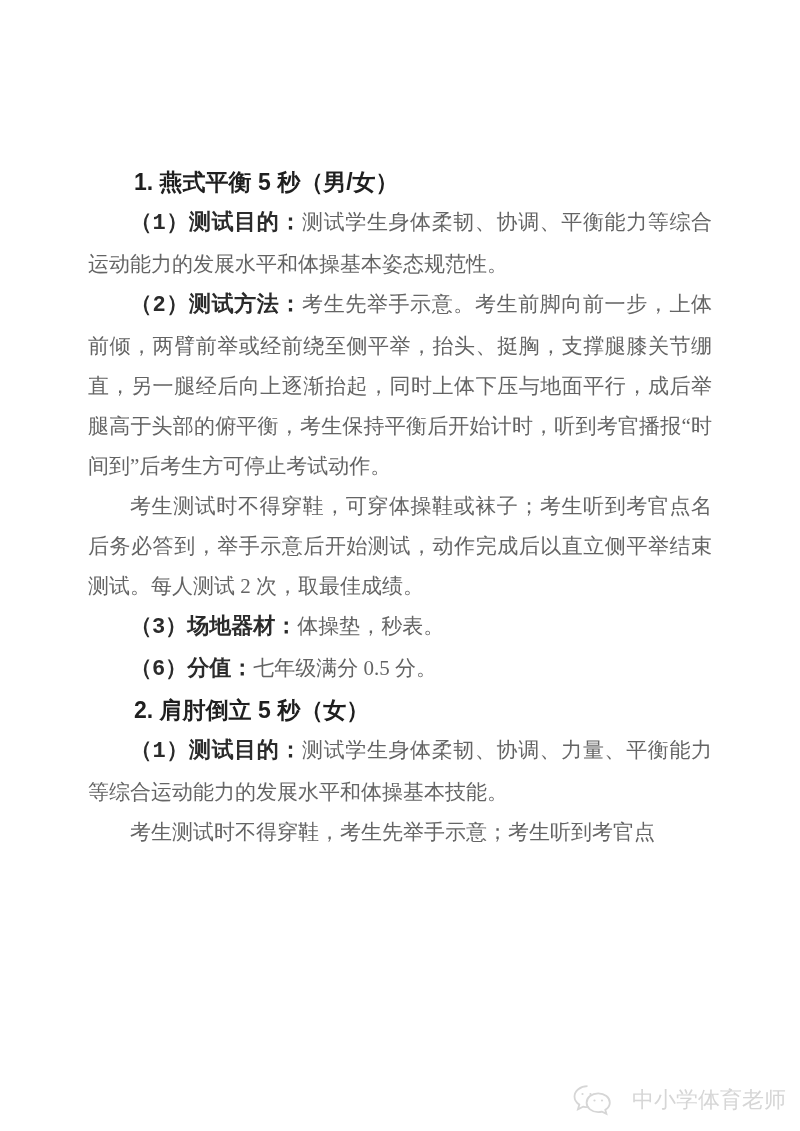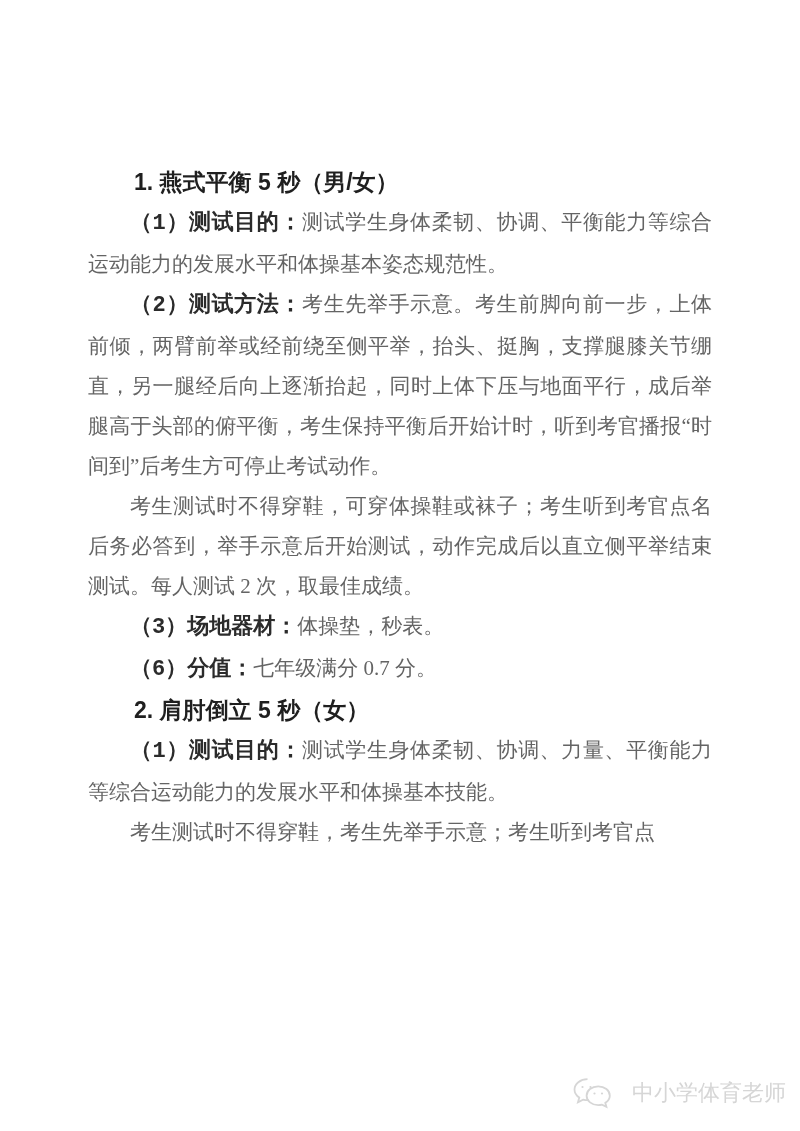--- a/index.html
+++ b/index.html
@@ -42,21 +42,21 @@
     font-family: Liberation Mono, monospace;
     font-weight: 700;
     font-size: 22px;
     color: #2b2b2b;
   }
   .doc-para .body-text {
     color: #646464;
   }
   .watermark {
     position: absolute;
-    right: 14px; bottom: 22px;
+    right: 14px; bottom: 15px;
     display: flex;
     align-items: center;
     gap: 20px;
     color: #d6d6d6;
     font-family: "Liberation Sans", sans-serif;
     font-size: 22px;
     user-select: none;
   }
   .watermark svg { display: block; }
 </style>
@@ -69,21 +69,21 @@
     <div class="doc-heading">1. 燕式平衡 5 秒（男/女）</div>
 
     <p class="doc-para"><span class="lead">（1）测试目的：</span><span class="body-text">测试学生身体柔韧、协调、平衡能力等综合运动能力的发展水平和体操基本姿态规范性。</span></p>
 
     <p class="doc-para"><span class="lead">（2）测试方法：</span><span class="body-text">考生先举手示意。考生前脚向前一步，上体前倾，两臂前举或经前绕至侧平举，抬头、挺胸，支撑腿膝关节绷直，另一腿经后向上逐渐抬起，同时上体下压与地面平行，成后举腿高于头部的俯平衡，考生保持平衡后开始计时，听到考官播报“时间到”后考生方可停止考试动作。</span></p>
 
     <p class="doc-para"><span class="body-text">考生测试时不得穿鞋，可穿体操鞋或袜子；考生听到考官点名后务必答到，举手示意后开始测试，动作完成后以直立侧平举结束测试。每人测试 2 次，取最佳成绩。</span></p>
 
     <p class="doc-para"><span class="lead">（3）场地器材：</span><span class="body-text">体操垫，秒表。</span></p>
 
-    <p class="doc-para"><span class="lead">（6）分值：</span><span class="body-text">七年级满分 0.7 分。</span></p>
+    <p class="doc-para"><span class="lead">（6）分值：</span><span class="body-text">七年级满分 0.5 分。</span></p>
 
     <div class="doc-heading">2. 肩肘倒立 5 秒（女）</div>
 
     <p class="doc-para"><span class="lead">（1）测试目的：</span><span class="body-text">测试学生身体柔韧、协调、力量、平衡能力等综合运动能力的发展水平和体操基本技能。</span></p>
 
 
     <p class="doc-para"><span class="body-text">考生测试时不得穿鞋，考生先举手示意；考生听到考官点</span></p>
 
   </div>
 

